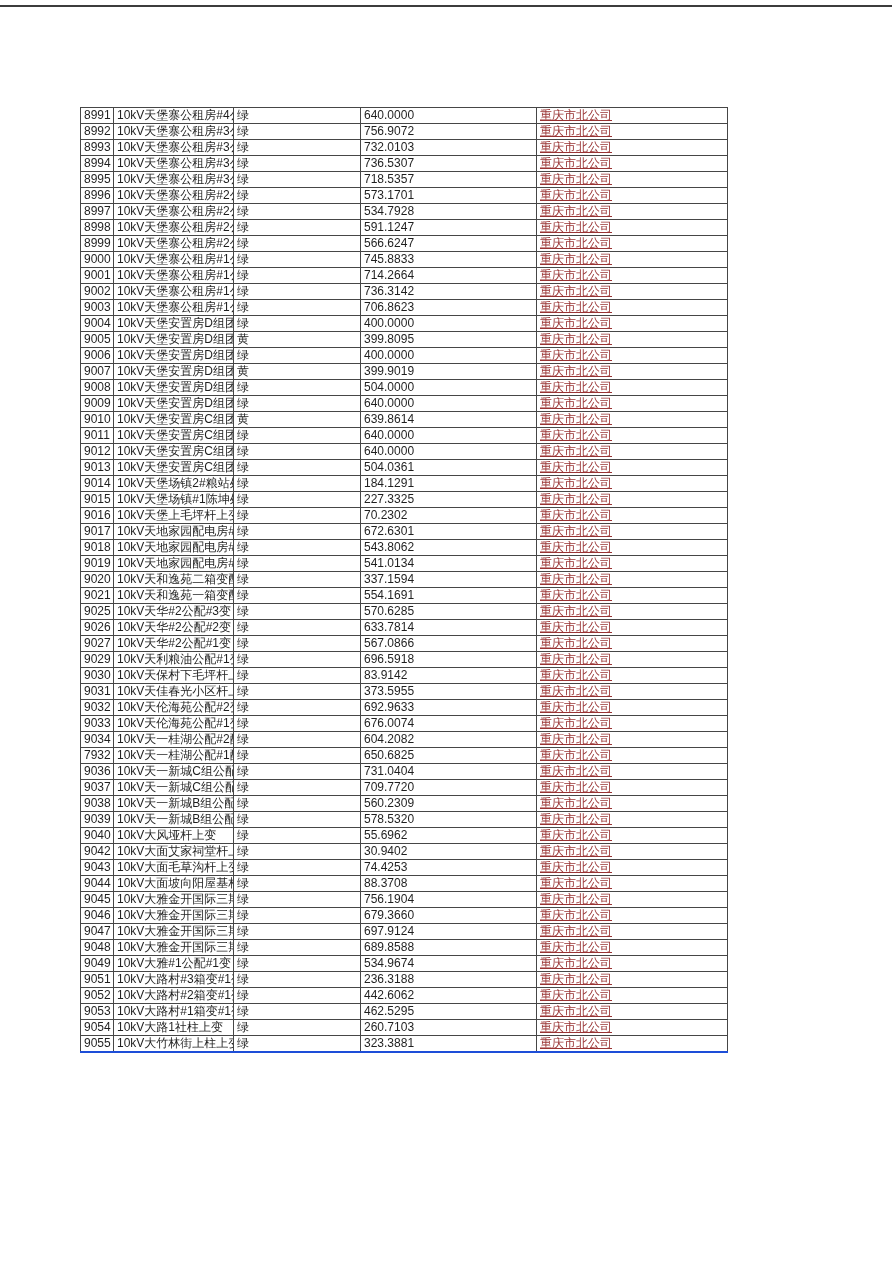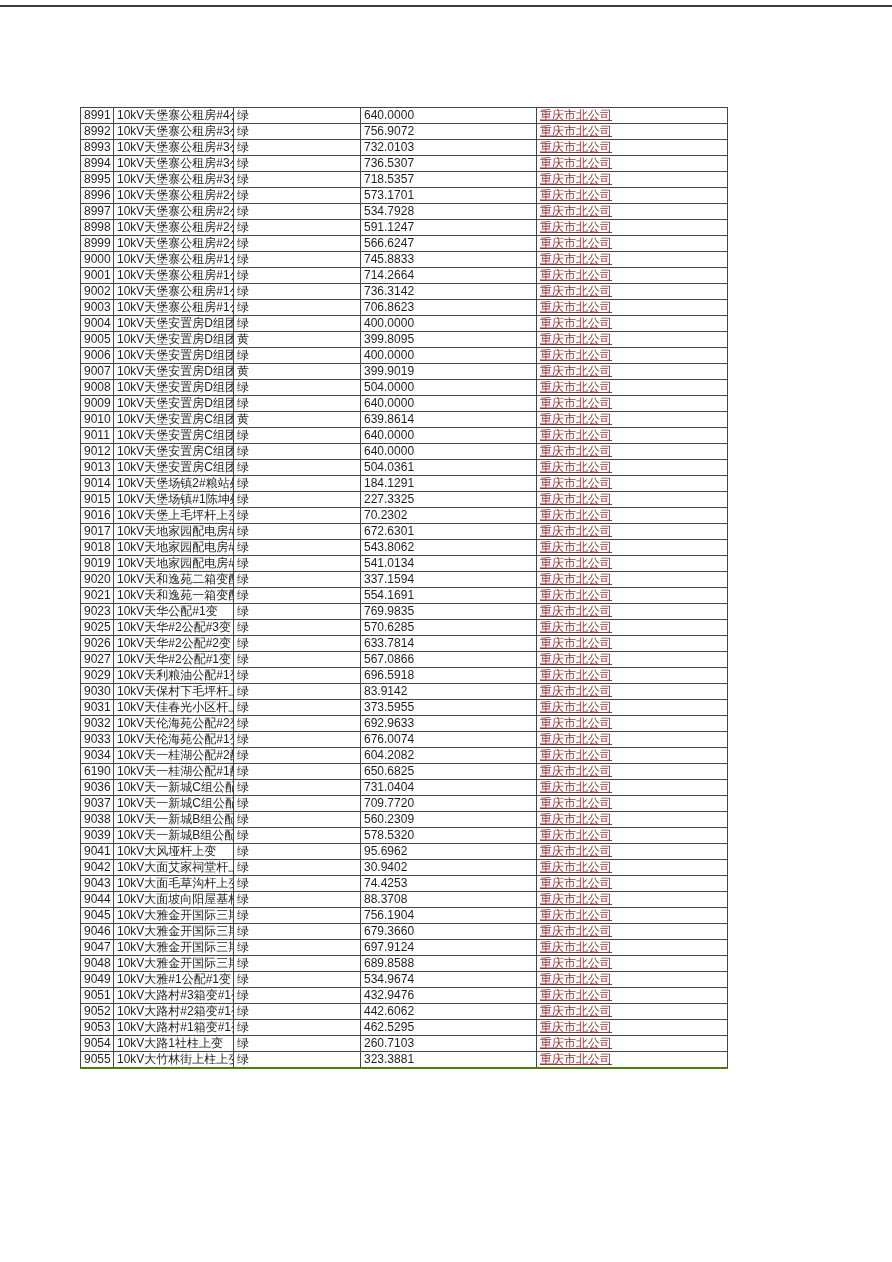--- a/index.html
+++ b/index.html
@@ -32,21 +32,21 @@
     border: 1px solid #464646;
     height: 15px;
     line-height: 15px;
     font-size: 12px;
     color: #1f1f1f;
     padding: 0 0 0 3px;
     white-space: nowrap;
     overflow: hidden;
     vertical-align: middle;
   }
-  table.data-grid { border-bottom: 2px solid #4d7c0f; }
+  table.data-grid { border-bottom: 2px solid #1d4ed8; }
   col.c0 { width: 33px; }
   col.c1 { width: 120px; }
   col.c2 { width: 127px; }
   col.c3 { width: 176px; }
   col.c4 { width: 191px; }
   .company-link {
     color: var(--link-color, #993333);
     text-decoration: underline;
     cursor: pointer;
   }
@@ -276,27 +276,20 @@
     <td><span class="company-link">重庆市北公司</span></td>
   </tr>
       <tr>
     <td>9021</td>
     <td>10kV天和逸苑一箱变配电</td>
     <td>绿</td>
     <td>554.1691</td>
     <td><span class="company-link">重庆市北公司</span></td>
   </tr>
       <tr>
-    <td>9023</td>
-    <td>10kV天华公配#1变</td>
-    <td>绿</td>
-    <td>769.9835</td>
-    <td><span class="company-link">重庆市北公司</span></td>
-  </tr>
-      <tr>
     <td>9025</td>
     <td>10kV天华#2公配#3变</td>
     <td>绿</td>
     <td>570.6285</td>
     <td><span class="company-link">重庆市北公司</span></td>
   </tr>
       <tr>
     <td>9026</td>
     <td>10kV天华#2公配#2变</td>
     <td>绿</td>
@@ -346,21 +339,21 @@
     <td><span class="company-link">重庆市北公司</span></td>
   </tr>
       <tr>
     <td>9034</td>
     <td>10kV天一桂湖公配#2配变</td>
     <td>绿</td>
     <td>604.2082</td>
     <td><span class="company-link">重庆市北公司</span></td>
   </tr>
       <tr>
-    <td>6190</td>
+    <td>7932</td>
     <td>10kV天一桂湖公配#1配变</td>
     <td>绿</td>
     <td>650.6825</td>
     <td><span class="company-link">重庆市北公司</span></td>
   </tr>
       <tr>
     <td>9036</td>
     <td>10kV天一新城C组公配#2</td>
     <td>绿</td>
     <td>731.0404</td>
@@ -381,24 +374,24 @@
     <td><span class="company-link">重庆市北公司</span></td>
   </tr>
       <tr>
     <td>9039</td>
     <td>10kV天一新城B组公配#1</td>
     <td>绿</td>
     <td>578.5320</td>
     <td><span class="company-link">重庆市北公司</span></td>
   </tr>
       <tr>
-    <td>9041</td>
+    <td>9040</td>
     <td>10kV大风垭杆上变</td>
     <td>绿</td>
-    <td>95.6962</td>
+    <td>55.6962</td>
     <td><span class="company-link">重庆市北公司</span></td>
   </tr>
       <tr>
     <td>9042</td>
     <td>10kV大面艾家祠堂杆上变</td>
     <td>绿</td>
     <td>30.9402</td>
     <td><span class="company-link">重庆市北公司</span></td>
   </tr>
       <tr>
@@ -447,21 +440,21 @@
     <td>9049</td>
     <td>10kV大雅#1公配#1变</td>
     <td>绿</td>
     <td>534.9674</td>
     <td><span class="company-link">重庆市北公司</span></td>
   </tr>
       <tr>
     <td>9051</td>
     <td>10kV大路村#3箱变#1变</td>
     <td>绿</td>
-    <td>432.9476</td>
+    <td>236.3188</td>
     <td><span class="company-link">重庆市北公司</span></td>
   </tr>
       <tr>
     <td>9052</td>
     <td>10kV大路村#2箱变#1变</td>
     <td>绿</td>
     <td>442.6062</td>
     <td><span class="company-link">重庆市北公司</span></td>
   </tr>
       <tr>

